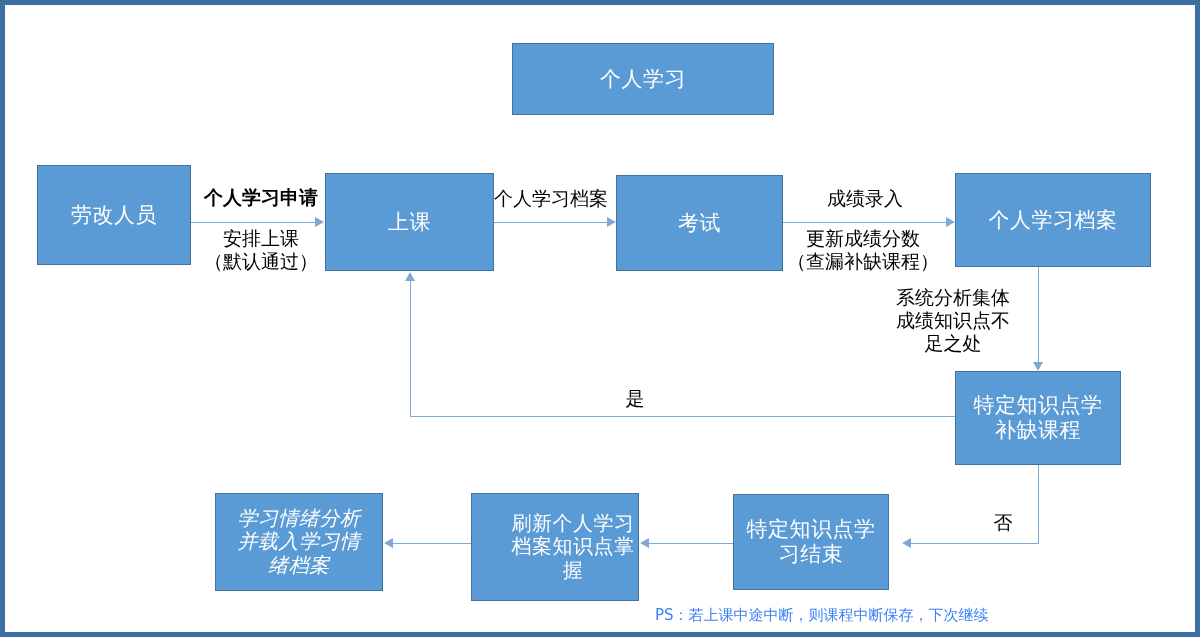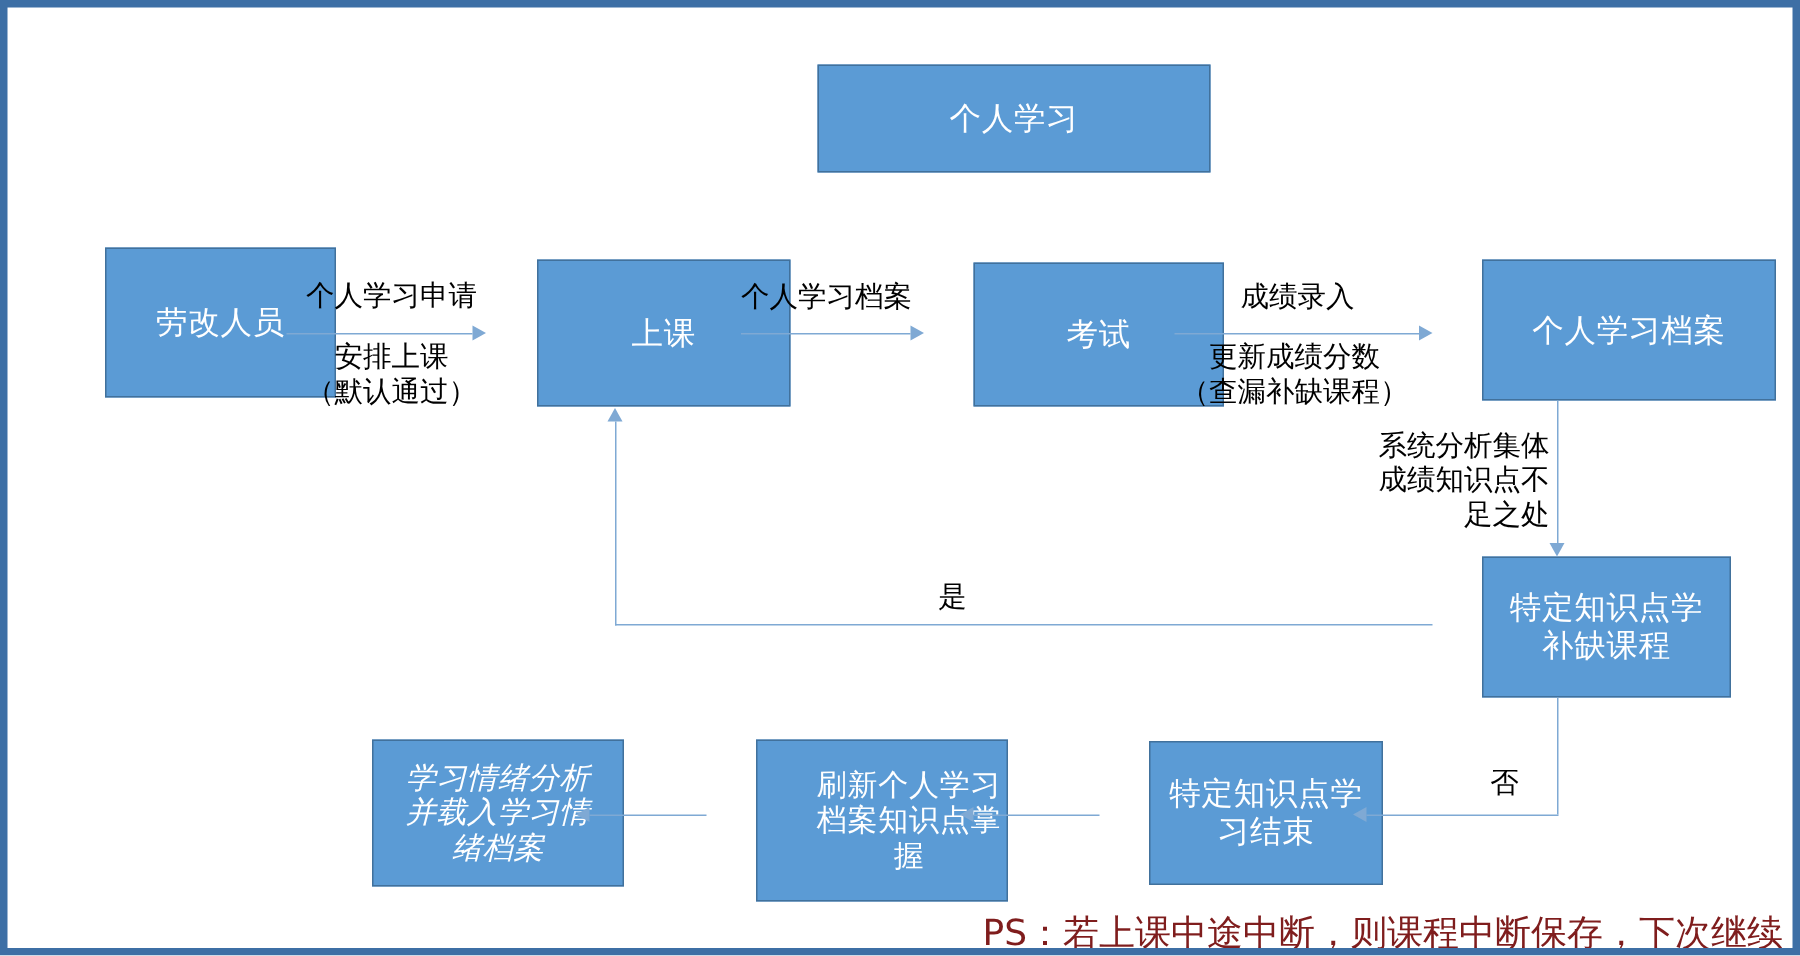--- a/index.html
+++ b/index.html
@@ -21,21 +21,20 @@
     box-sizing:border-box;
     color:#ffffff;
     display:flex;
     align-items:center;
     justify-content:center;
     text-align:center;
     line-height:1.18;
     font-size:21px;
     white-space:pre-line;
     letter-spacing:0.5px;
-    margin-left:33px;
   }
   .node.small{font-size:20px;}
 
   .edge-h{
     position:absolute;
     height:0;
     border-top:1.4px solid #7FA9D4;
   }
   .edge-v{
     position:absolute;
@@ -69,26 +68,26 @@
   }
 
   .edge-label{
     position:absolute;
     color:#000000;
     font-size:19px;
     line-height:1.22;
     white-space:pre-line;
     text-align:center;
   }
-  .edge-label.left{text-align:right;}
+  .edge-label.left{text-align:center;}
 
   .note{
     position:absolute;
-    color:#7f1d1d;
-    font-size:24px;
+    color:#3b82f6;
+    font-size:15px;
     white-space:nowrap;
   }
 </style>
 </head>
 <body>
 
 <div id="canvas">
 
   <div class="node" style="left:507px;top:38px;width:262px;height:72px;">个人学习</div>
 
@@ -109,21 +108,21 @@
   <div class="node small" style="left:466px;top:488px;width:168px;height:108px;padding-left:36px;">刷新个人学习
 档案知识点掌
 握</div>
 
   <div class="node small" style="left:210px;top:488px;width:168px;height:98px;font-style:italic;">学习情绪分析
 并载入学习情
 绪档案</div>
 
   <div class="edge-h" style="left:186px;top:217px;width:124px;"></div>
   <div class="arrow arrow-right" style="left:310px;top:212px;"></div>
-  <div class="edge-label" style="left:188px;top:181px;width:136px;">个人学习申请</div>
+  <div class="edge-label" style="left:188px;top:181px;width:136px;font-weight:bold;">个人学习申请</div>
   <div class="edge-label" style="left:186px;top:222px;width:140px;">安排上课
 （默认通过）</div>
 
   <div class="edge-h" style="left:489px;top:217px;width:113px;"></div>
   <div class="arrow arrow-right" style="left:602px;top:212px;"></div>
   <div class="edge-label" style="left:489px;top:182px;width:114px;">个人学习档案</div>
 
   <div class="edge-h" style="left:778px;top:217px;width:163px;"></div>
   <div class="arrow arrow-right" style="left:941px;top:212px;"></div>
   <div class="edge-label" style="left:790px;top:182px;width:140px;">成绩录入</div>

